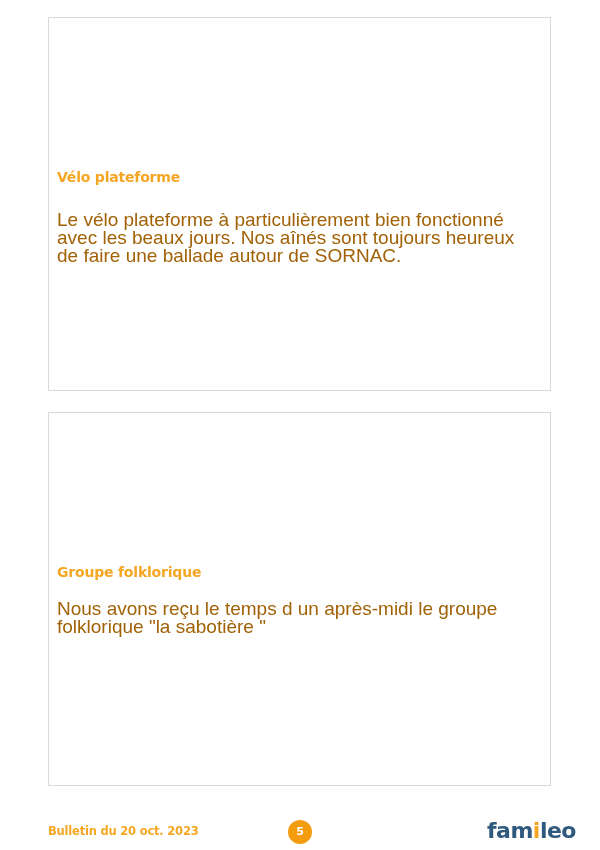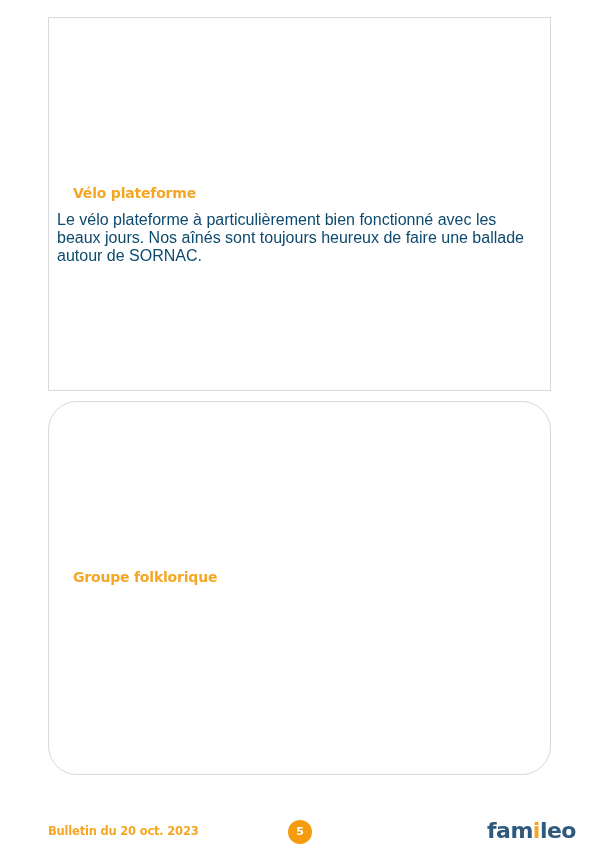--- a/index.html
+++ b/index.html
@@ -17,41 +17,41 @@
     .card {
       position: absolute;
       left: 48px;
       width: 503px;
       height: 374px;
       border: 1px solid #d9d9d9;
       box-sizing: border-box;
       background: #fff;
     }
     .card-1 { top: 17px; }
-    .card-2 { top: 401px; border-radius: 29px; }
+    .card-2 { top: 412px; }
     .card-title {
       position: absolute;
       left: 8px;
       font-family: "DejaVu Sans", sans-serif;
       font-weight: bold;
       font-size: 14px;
       color: #f5a623;
       letter-spacing: -0.2px;
-      margin: 16px;
+      margin: 0;
     }
     .card-1 .card-title { top: 151px; }
     .card-2 .card-title { top: 151px; }
     .card-text {
       position: absolute;
       left: 8px;
       right: 14px;
       font-family: "Liberation Sans", sans-serif;
-      font-size: 16px;
+      font-size: 19px;
       line-height: 18px;
-      color: #0c4a6e;
+      color: #a16207;
       margin: 0;
     }
     .card-1 .card-text { top: 193px; }
     .card-2 .card-text { top: 187px; }
 
     .footer-date {
       position: absolute;
       left: 48px;
       top: 824px;
       font-family: "DejaVu Sans", sans-serif;
@@ -94,19 +94,20 @@
 </head>
 <body>
 
 <div class="card card-1">
   <h2 class="card-title">Vélo plateforme</h2>
   <p class="card-text">Le vélo plateforme à particulièrement bien fonctionné avec les beaux jours. Nos aînés sont toujours heureux de faire une ballade autour de SORNAC.</p>
 </div>
 
 <div class="card card-2">
   <h2 class="card-title">Groupe folklorique</h2>
+  <p class="card-text">Nous avons reçu le temps d un après-midi le groupe folklorique "la sabotière "</p>
 </div>
 
 <div class="footer-date">Bulletin du 20 oct. 2023</div>
 
 <div class="page-badge">5</div>
 
 <div class="logo"><span>fam</span><span class="logo-i">i</span><span>leo</span></div>
 
 </body></html>

